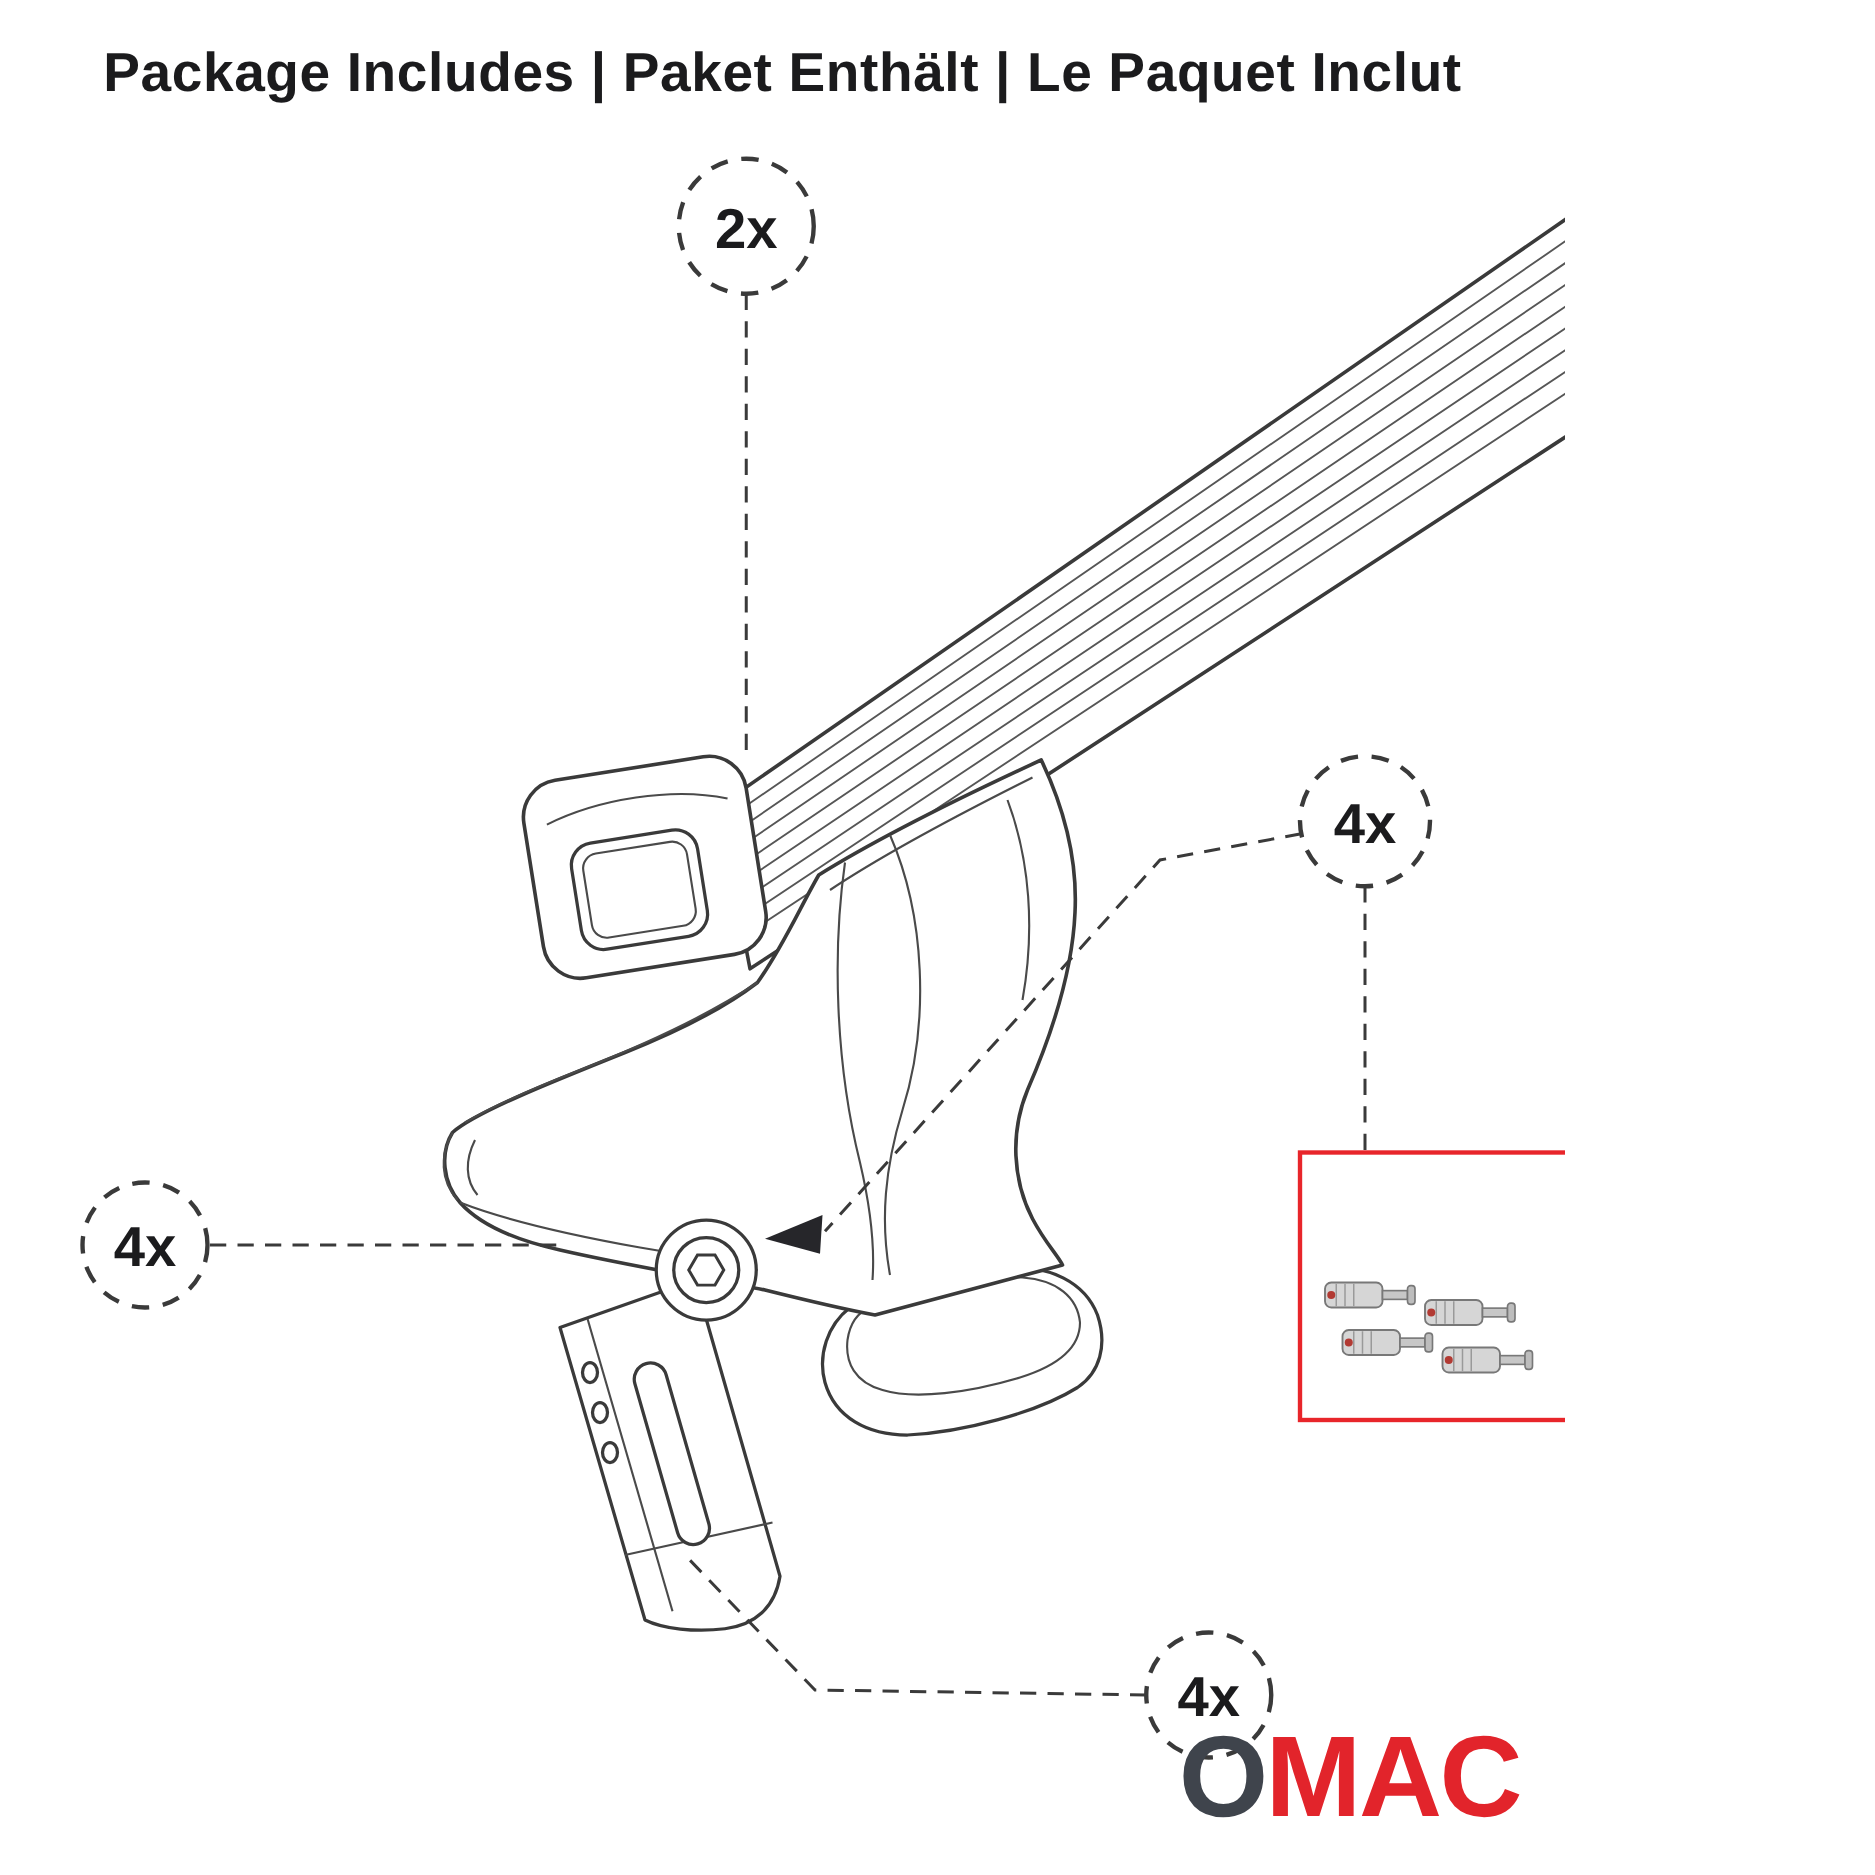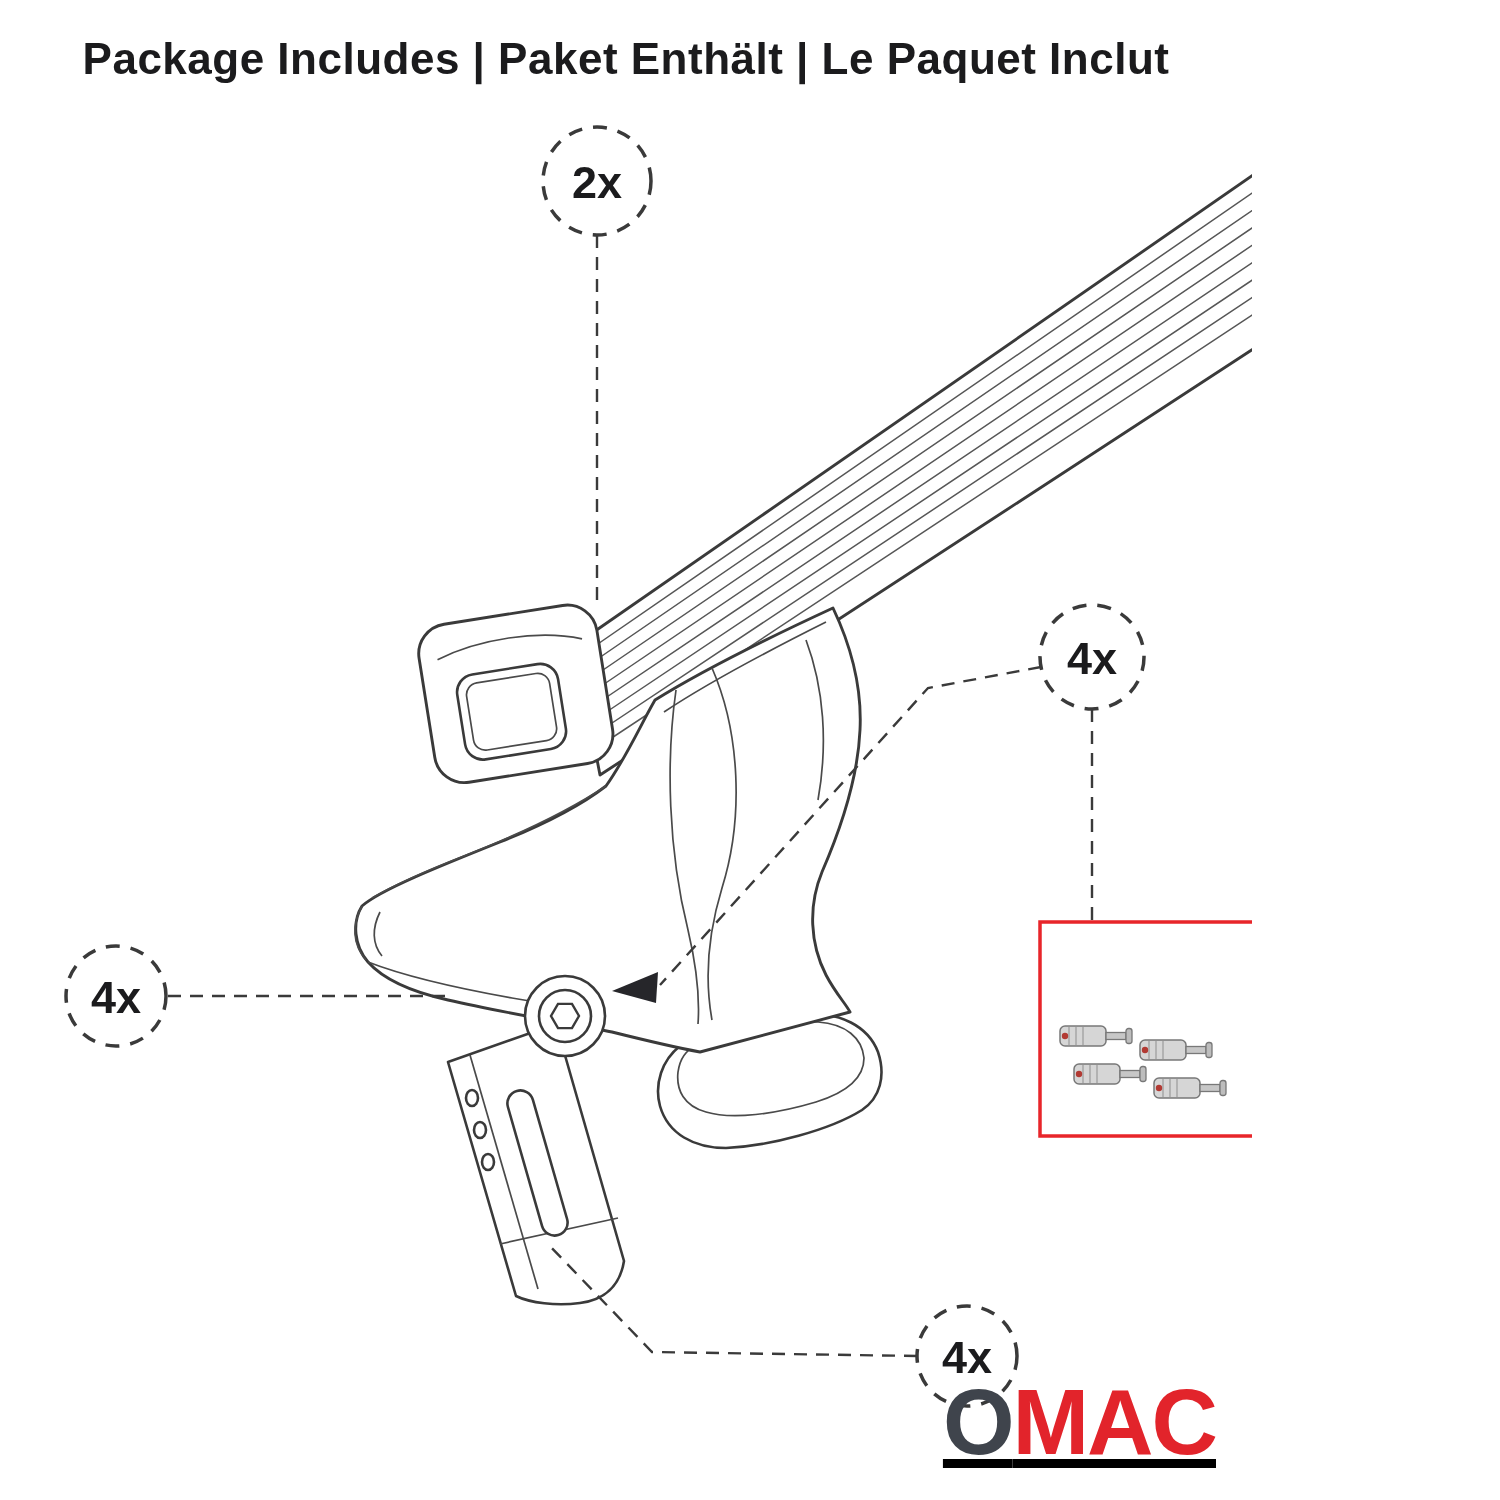--- a/index.html
+++ b/index.html
@@ -5,21 +5,21 @@
   :root{
     --line:#3a3a3a; --accent-red:#e8252a; --logo-gray:#3f444c; --logo-red:#e2242b; --text:#1b1b1d;
   }
   html,body{margin:0;padding:0;background:#fff;}
   .page{position:relative;width:1252px;height:1500px;background:#fff;overflow:hidden;
         font-family:"Liberation Sans",sans-serif;}
   .title{position:absolute;top:34px;left:0;width:100%;text-align:center;margin:0;
          font-size:44px;font-weight:600;color:var(--text);letter-spacing:.5px;}
   svg.drawing{position:absolute;left:0;top:0;width:1500px;height:1500px;}
   .logo{position:absolute;top:1376px;right:36px;font-size:92px;font-weight:800;
-        letter-spacing:-2px;line-height:1;white-space:nowrap;text-decoration:underline;}
+        letter-spacing:-2px;line-height:1;white-space:nowrap;}
   .logo .o{color:var(--logo-gray);}
   .logo .mac{color:var(--logo-red);}
 
   
   .solid{fill:#fff;stroke:var(--line);stroke-width:2.6;stroke-linejoin:round;}
   .thick{stroke-width:2.9;}
   .detail{fill:none;stroke:#4a4a4a;stroke-width:1.7;}
   .rib{fill:none;stroke:#565656;stroke-width:1.5;}
   .dash{fill:none;stroke:var(--line);stroke-width:2.4;stroke-dasharray:13 9;}
   .co{fill:#fff;stroke:var(--line);stroke-width:3.5;stroke-dasharray:14 11;}

